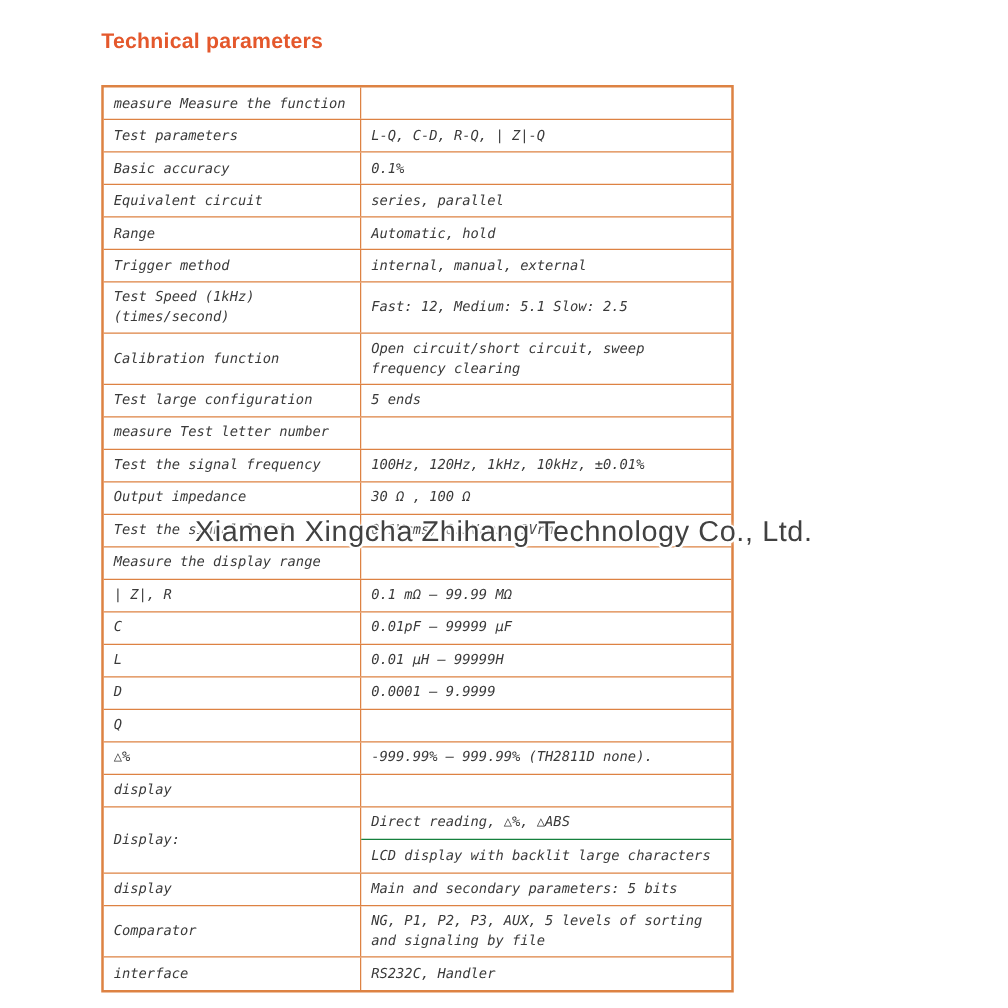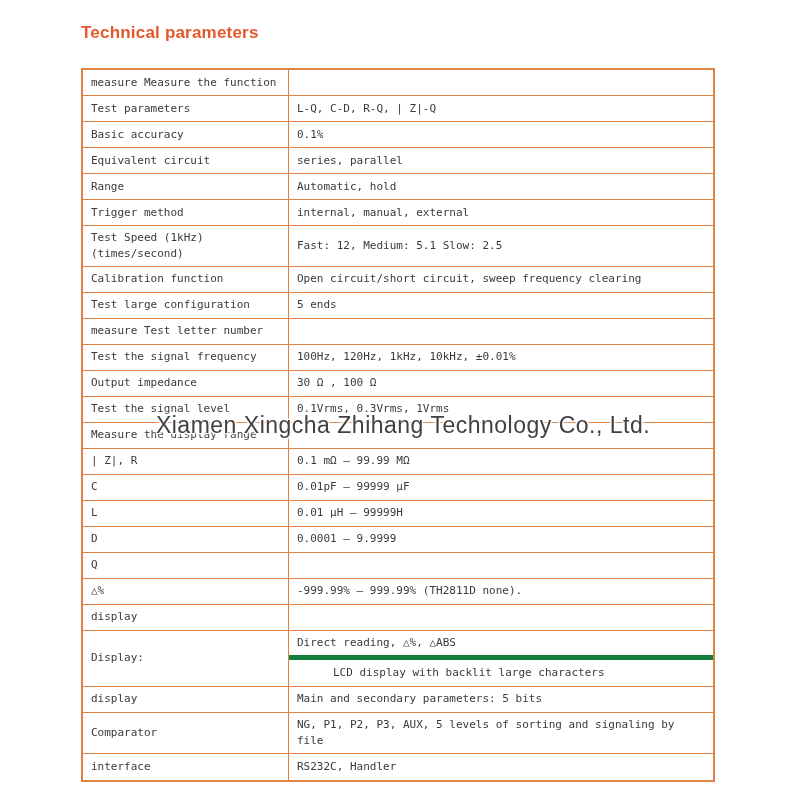--- a/index.html
+++ b/index.html
@@ -16,23 +16,24 @@
     left: 81px; top: 23px;
     font-family: Liberation Sans, sans-serif;
     font-size: 17px;
     font-weight: bold;
     color: #e4582c;
     letter-spacing: 0.2px;
   }
   .spec-table {
     position: absolute;
     left: 81px; top: 68px;
-    width: 634px;
+    width: 506px;
     border: 2px solid #dd8243;
     background: #ffffff;
+    font-style: italic;
   }
   .row {
     display: flex;
     border-bottom: 1px solid #dd8243;
     min-height: 26px;
   }
   .row:last-child { border-bottom: none; }
   .cell {
     font-size: 11px;
     line-height: 1.45;
@@ -53,28 +54,28 @@
     display: flex;
     align-items: center;
   }
   .value-stack {
     flex: 1;
     padding: 0;
     display: block;
   }
   .subvalue {
     min-height: 26px;
-    border-bottom: 5px solid #15803d;
+    border-bottom: 1px solid #15803d;
     padding: 4px 6px 4px 8px;
     display: flex;
     align-items: center;
     font-size: 11px;
     line-height: 1.45;
   }
-  .subvalue:last-child { border-bottom: none; margin-left: 36px; }
+  .subvalue:last-child { border-bottom: none; }
   .watermark {
     position: absolute;
     top: 412px;
     left: 50%;
     transform: translateX(-50%);
     white-space: nowrap;
     font-family: "Liberation Sans", sans-serif;
     font-size: 23px;
     color: #414141;
     letter-spacing: 0.5px;

